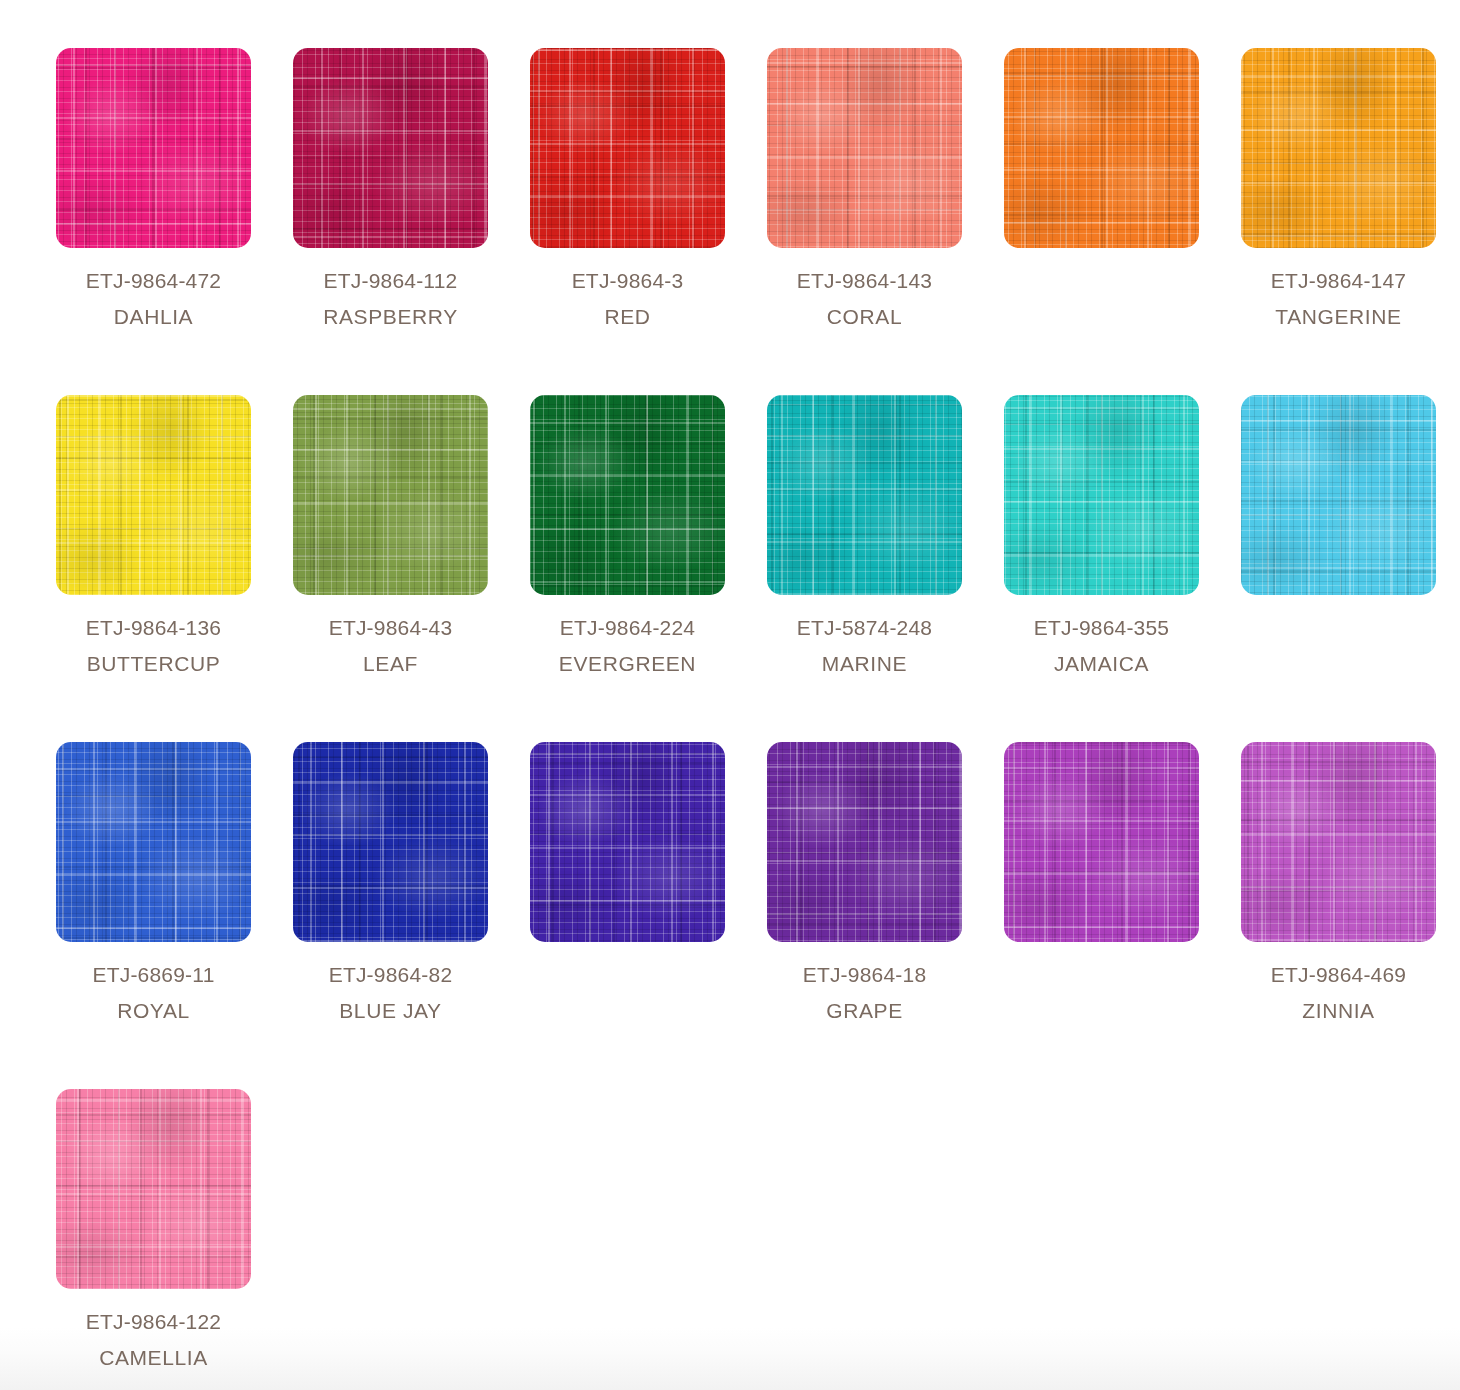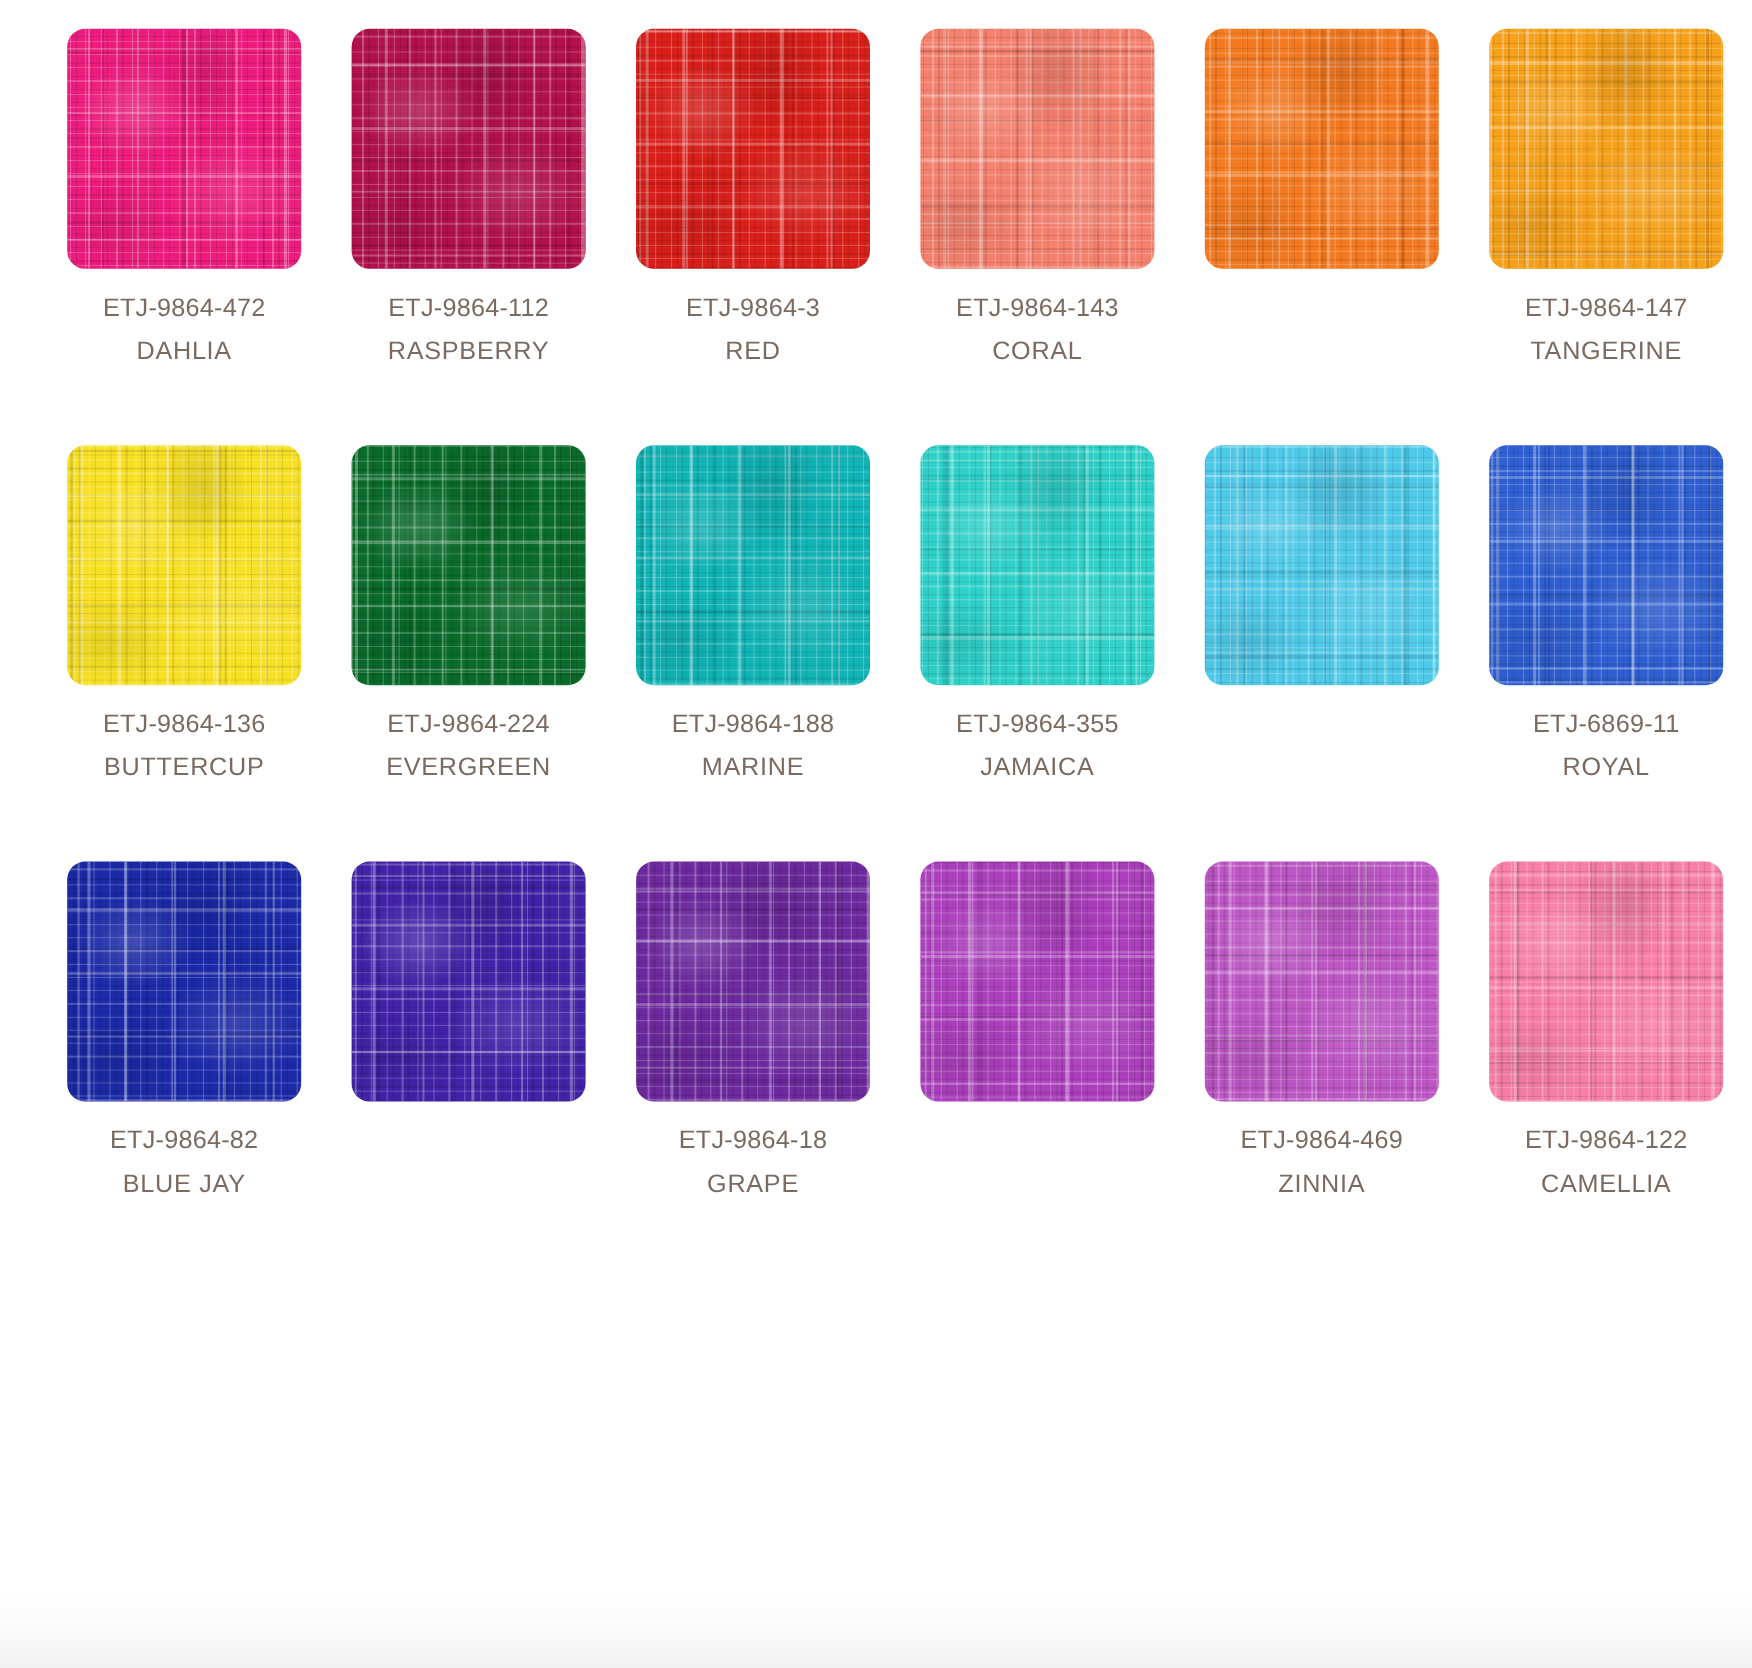--- a/index.html
+++ b/index.html
@@ -14,21 +14,21 @@
     font-family: "Liberation Sans", sans-serif;
     overflow: hidden;
     position: relative;
   }
 
   .swatch-sheet {
     position: relative;
     width: 1460px;
     height: 1390px;
     box-sizing: border-box;
-    padding: 24px 0 0 56px;
+    padding: 48px 0 0 56px;
     background: linear-gradient(to bottom, #ffffff 0%, #ffffff 95.5%, #fcfcfc 97%, #f2f2f2 100%);
   }
 
   .swatch-grid {
     display: grid;
     grid-template-columns: repeat(6, 237px);
     grid-auto-rows: 347px;
     column-gap: 0;
     row-gap: 0;
   }
@@ -203,36 +203,46 @@
         <div class="swatch-chip" style="background-color: rgb(247, 224, 36);">
           <div class="weave" style="background-position: 3px 8px, 7px 2px, 25px 0px, 0px 25px, 35px 0px, 0px 43px;"></div>
           <div class="mottle"></div>
         </div>
         <div class="swatch-label">
           <div class="swatch-sku">ETJ-9864-136</div>
           <div class="swatch-name">BUTTERCUP</div>
         </div>
       </div>
       <div class="swatch-cell">
+        <div class="swatch-chip" style="background-color: rgb(127, 158, 71);">
+          <div class="weave" style="background-position: 10px 2px, 10px 11px, 36px 0px, 0px 38px, 52px 0px, 0px 62px;"></div>
+          <div class="mottle"></div>
+        </div>
+        <div class="swatch-label">
+          <div class="swatch-sku">ETJ-9864-43</div>
+          <div class="swatch-name">LEAF</div>
+        </div>
+      </div>
+      <div class="swatch-cell">
         <div class="swatch-chip" style="background-color: rgb(10, 107, 42);">
           <div class="weave" style="background-position: 11px 1px, 5px 3px, 17px 0px, 0px 11px, 19px 0px, 0px 29px;"></div>
           <div class="mottle"></div>
         </div>
         <div class="swatch-label">
           <div class="swatch-sku">ETJ-9864-224</div>
           <div class="swatch-name">EVERGREEN</div>
         </div>
       </div>
       <div class="swatch-cell">
         <div class="swatch-chip" style="background-color: rgb(17, 179, 181);">
           <div class="weave" style="background-position: 5px 6px, 8px 12px, 28px 0px, 0px 24px, 36px 0px, 0px 48px;"></div>
           <div class="mottle"></div>
         </div>
         <div class="swatch-label">
-          <div class="swatch-sku">ETJ-9864-188</div>
+          <div class="swatch-sku">ETJ-5874-248</div>
           <div class="swatch-name">MARINE</div>
         </div>
       </div>
       <div class="swatch-cell">
         <div class="swatch-chip" style="background-color: rgb(46, 208, 200);">
           <div class="weave" style="background-position: 12px 0px, 0px 8px, 39px 0px, 0px 37px, 53px 0px, 0px 67px;"></div>
           <div class="mottle"></div>
         </div>
         <div class="swatch-label">
           <div class="swatch-sku">ETJ-9864-355</div>

